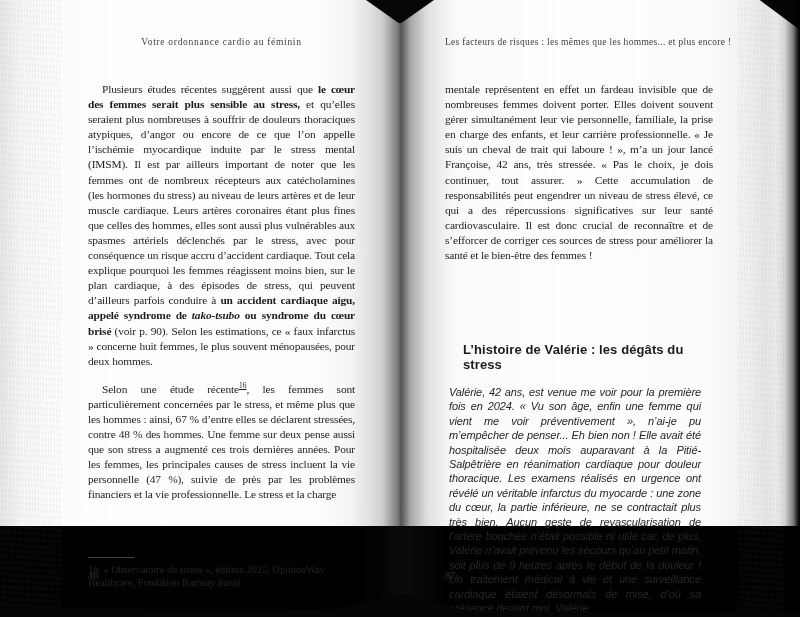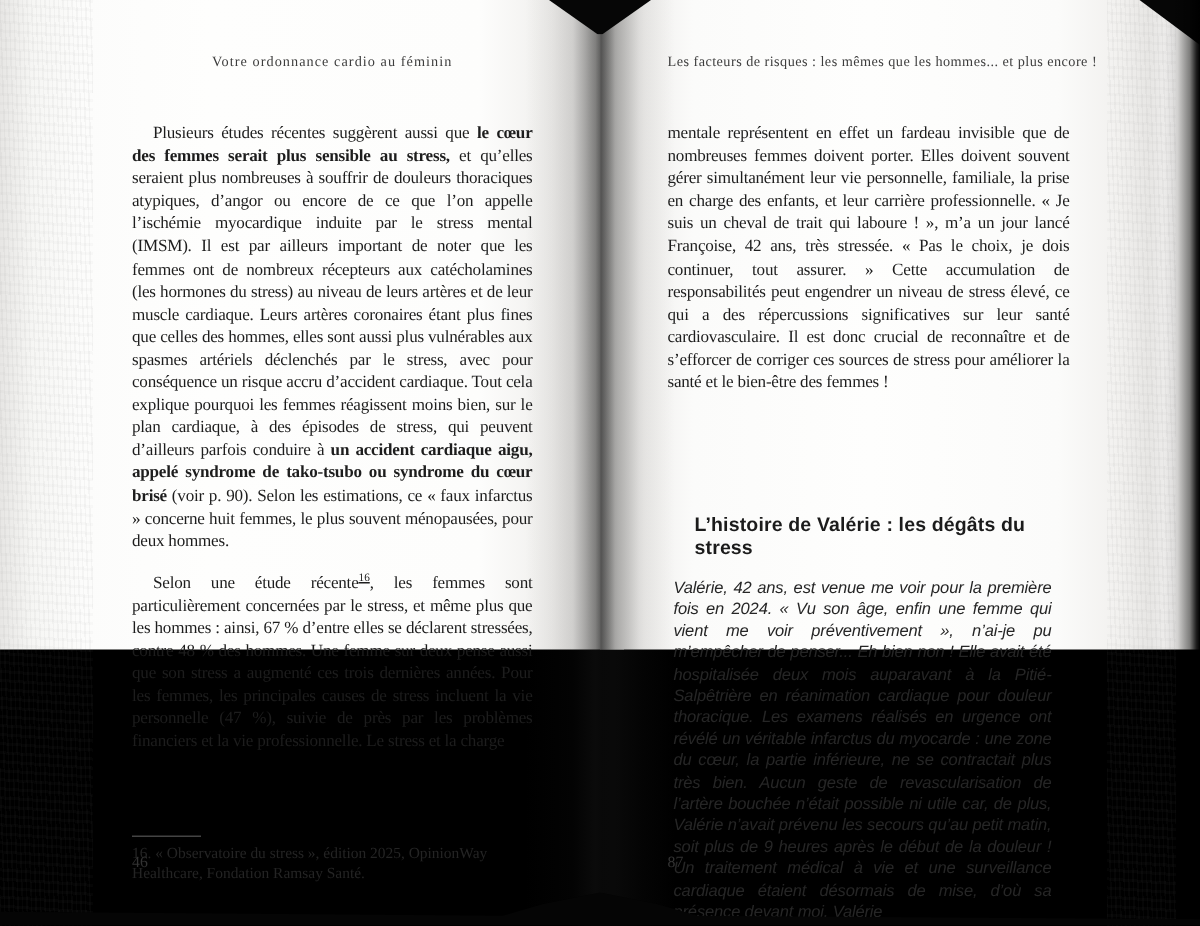--- a/index.html
+++ b/index.html
@@ -1,19 +1,19 @@
 <!DOCTYPE html>
 <html lang="fr"><head>
 <meta charset="utf-8">
 <style>
   html, body { margin:0; padding:0; width:800px; height:617px; background:#000; overflow:hidden; }
   .scene { position:absolute; left:0; top:0; width:800px; height:617px; }
 
   
-  .page { position:absolute; top:0; height:433px; width:400px;padding-left:16px; }
+  .page { position:absolute; top:0; height:526px; width:400px;padding-left:16px; }
   .page-left {
     left:0;
     background:linear-gradient(to right,
       #e7e6e4 0px, #f6f6f4 22px, #fcfcfb 55px, #fefefd 140px,
       #fdfdfc 320px, #f0efed 368px, #dcdbd9 390px, #c2c1bf 400px);
   }
   .page-right {
     left:400px;
     background:linear-gradient(to right,
       #b5b4b2 0px, #d8d7d5 12px, #f0efed 30px, #fbfbfa 62px,
@@ -53,21 +53,21 @@
   .rh-right { left:45px; width:268px; letter-spacing:0.3px; }
 
   .serif-body p { margin:0; font-family:"Liberation Serif", serif; font-size:11.4px;
     line-height:15.1px; letter-spacing:-0.15px; color:#1d1d1d; text-align:justify;
     hyphens:auto; -webkit-hyphens:auto; }
   .body-left  { position:absolute; left:88px; top:82px; width:267px; }
   .body-right { position:absolute; left:45px; top:82px; width:268px; }
   .para-indent { text-indent:14px; }
   .para-gap { margin-top:13px !important; }
   .b { font-weight:700; }
-  .i { }
+  .i { font-style:italic; }
   sup { font-size:7.5px; line-height:0; vertical-align:super; letter-spacing:0;text-decoration:underline; }
 
   .footnote { position:absolute; left:88px; top:516px; width:274px;margin-top:41px; }
   .footnote-rule { width:46px; border-top:1px solid #444; margin:0 0 5px 0; }
   .footnote p { margin:0; font-family:"Liberation Serif", serif; font-size:10.3px;
     line-height:13.4px; color:#242424; }
 
   .story { position:absolute; left:49px; top:294px; width:252px;
     font-family:"Liberation Sans", sans-serif; color:#222;margin-top:48px; }
   .story-title { margin:0 0 13px 14px; font-weight:700; font-size:13px; letter-spacing:0.1px; color:#1b1b1b; }

